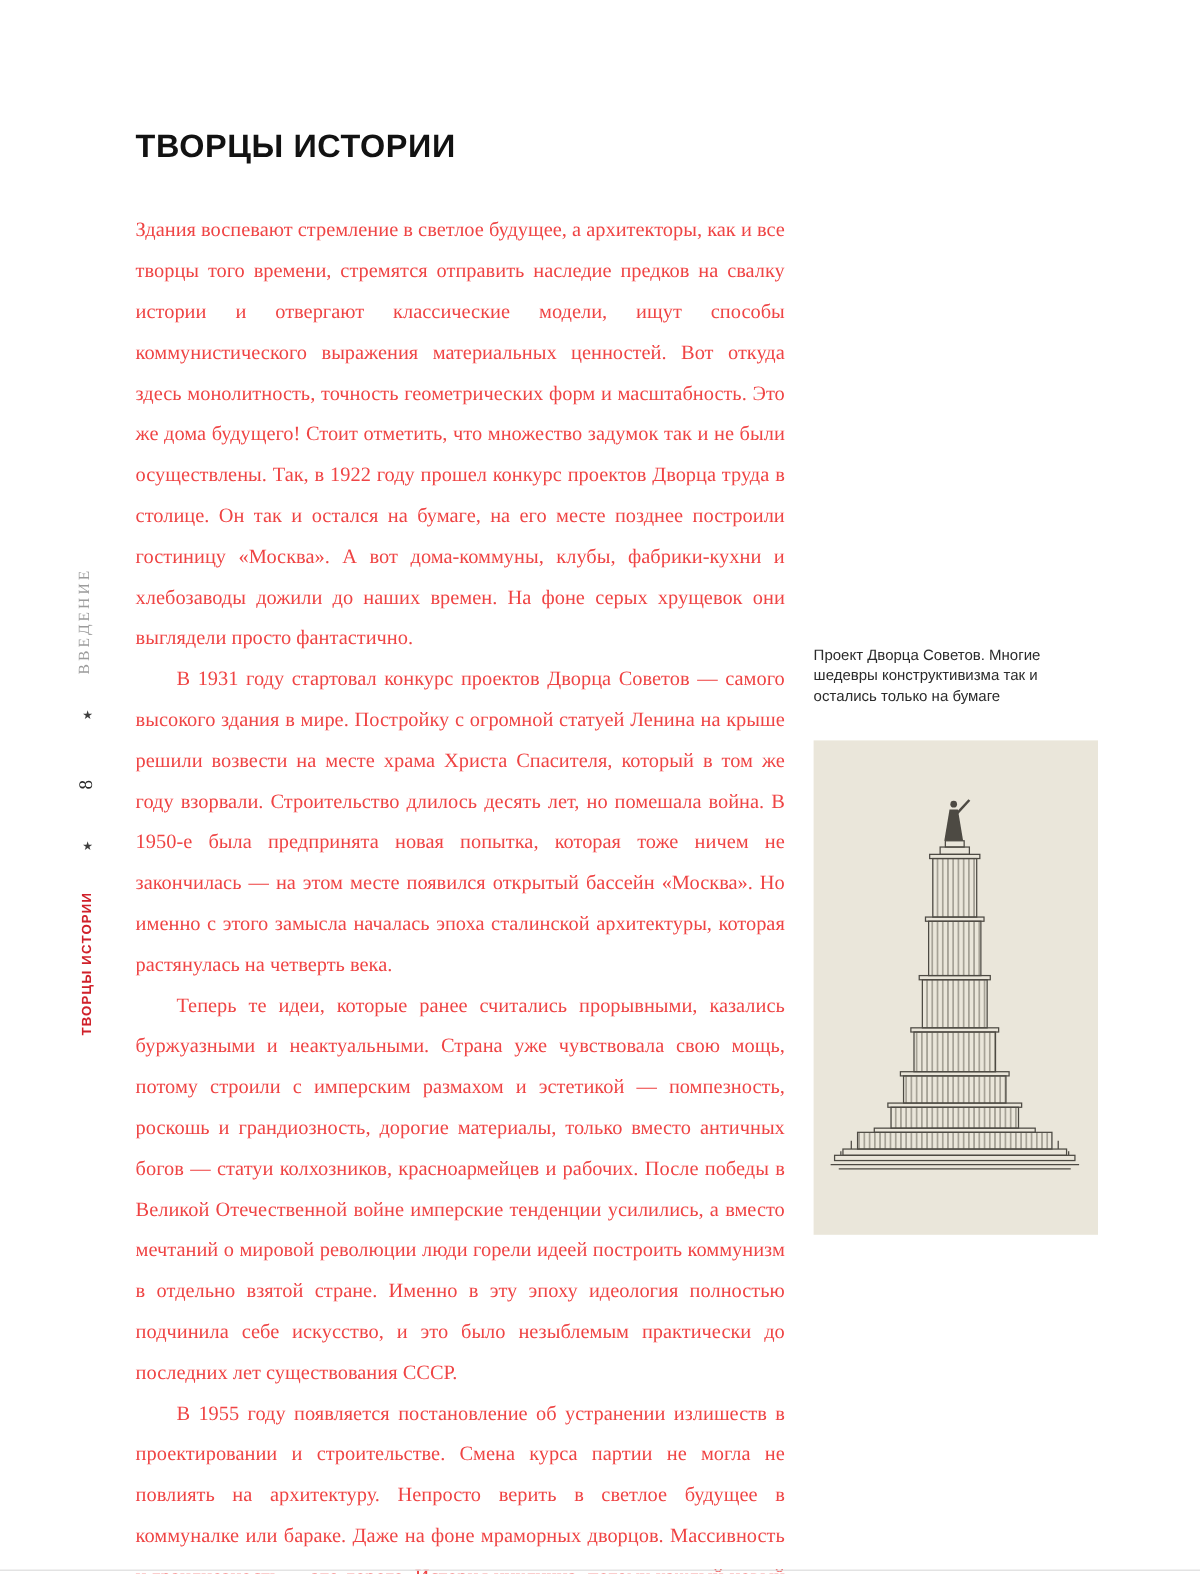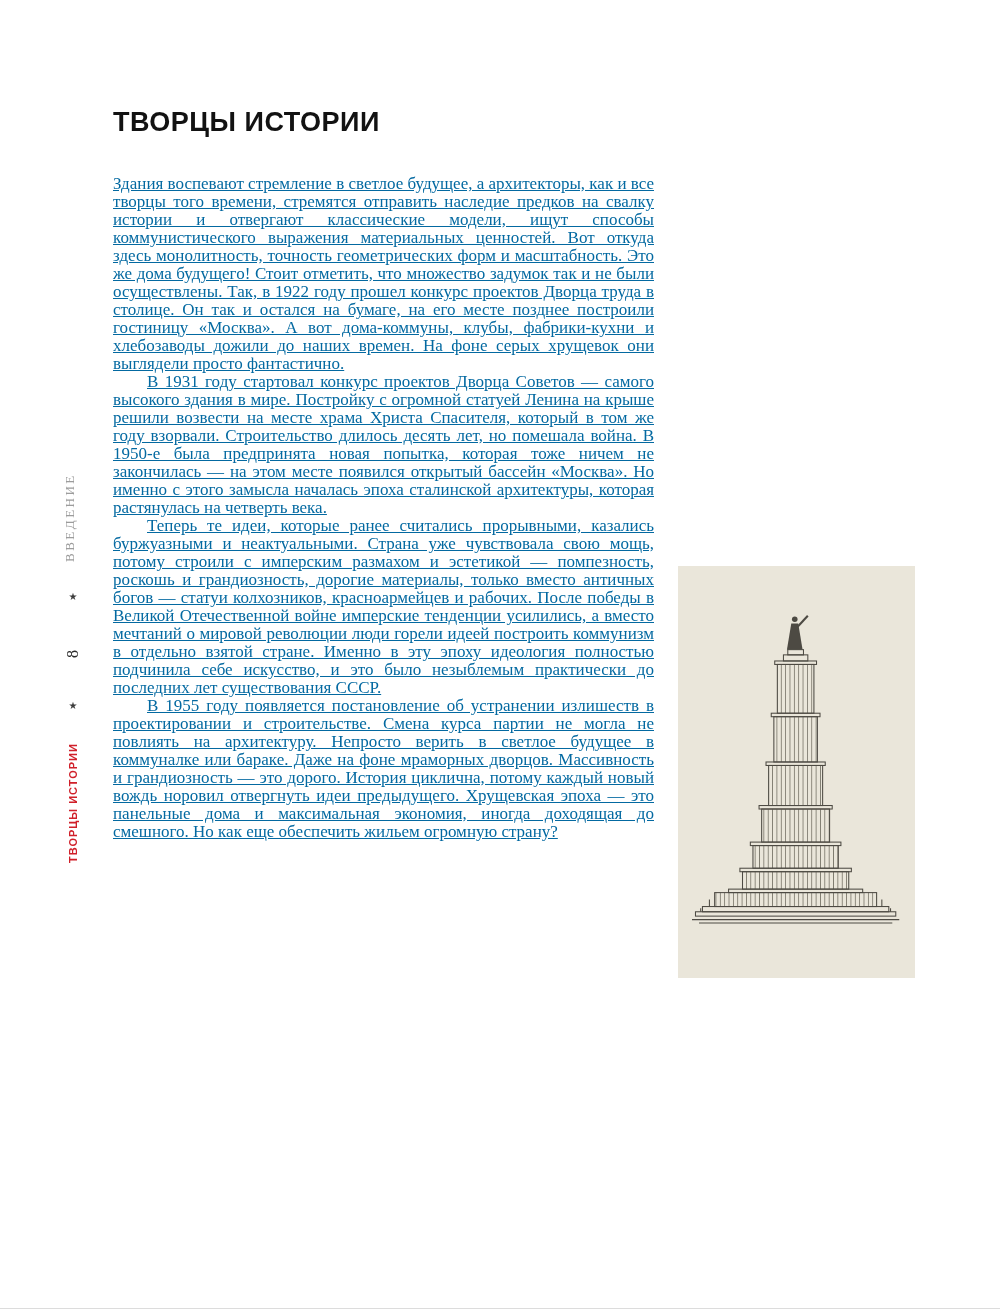--- a/index.html
+++ b/index.html
@@ -53,25 +53,24 @@
     font-family: "Liberation Sans", sans-serif;
     font-weight: 700;
     font-size: 27px;
     letter-spacing: 0.5px;
     color: #121212;
     margin-bottom: 37px;
   }
   p.body-par {
     font-family: "Liberation Serif", serif;
     font-size: 17px;
-    line-height: 18px;
+    line-height: 34px;
     text-align: justify;
-    color: #0369a1;
+    color: #ef4444;
     hyphens: auto;
-    text-decoration: underline;
     -webkit-hyphens: auto;
   }
   p.body-par.indent { text-indent: 34px; }
 
   
   .figure-col { position: absolute; left: 678px; top: 538px; width: 237px; }
   .fig-caption {
     font-family: "Liberation Sans", sans-serif;
     font-size: 12.5px;
     line-height: 17px;
@@ -105,20 +104,21 @@
 
   <main class="text-col">
     <h1 class="page-title">ТВОРЦЫ ИСТОРИИ</h1>
     <p class="body-par">Здания воспевают стремление в светлое будущее, а архитекторы, как и все творцы того времени, стремятся отправить наследие предков на свалку истории и отвергают классические модели, ищут способы коммунистического выражения материальных ценностей. Вот откуда здесь монолитность, точность геометрических форм и масштабность. Это же дома будущего! Стоит отметить, что множество задумок так и не были осуществлены. Так, в 1922 году прошел конкурс проектов Дворца труда в столице. Он так и остался на бумаге, на его месте позднее построили гостиницу «Москва». А вот дома-коммуны, клубы, фабрики-кухни и хлебозаводы дожили до наших времен. На фоне серых хрущевок они выглядели просто фантастично.</p>
     <p class="body-par indent">В 1931 году стартовал конкурс проектов Дворца Советов — самого высокого здания в мире. Постройку с огромной статуей Ленина на крыше решили возвести на месте храма Христа Спасителя, который в том же году взорвали. Строительство длилось десять лет, но помешала война. В 1950-е была предпринята новая попытка, которая тоже ничем не закончилась — на этом месте появился открытый бассейн «Москва». Но именно с этого замысла началась эпоха сталинской архитектуры, которая растянулась на четверть века.</p>
     <p class="body-par indent">Теперь те идеи, которые ранее считались прорывными, казались буржуазными и неактуальными. Страна уже чувствовала свою мощь, потому строили с имперским размахом и эстетикой — помпезность, роскошь и грандиозность, дорогие материалы, только вместо античных богов — статуи колхозников, красноармейцев и рабочих. После победы в Великой Отечественной войне имперские тенденции усилились, а вместо мечтаний о мировой революции люди горели идеей построить коммунизм в отдельно взятой стране. Именно в эту эпоху идеология полностью подчинила себе искусство, и это было незыблемым практически до последних лет существования СССР.</p>
     <p class="body-par indent">В 1955 году появляется постановление об устранении излишеств в проектировании и строительстве. Смена курса партии не могла не повлиять на архитектуру. Непросто верить в светлое будущее в коммуналке или бараке. Даже на фоне мраморных дворцов. Массивность и грандиозность — это дорого. История циклична, потому каждый новый вождь норовил отвергнуть идеи предыдущего. Хрущевская эпоха — это панельные дома и максимальная экономия, иногда доходящая до смешного. Но как еще обеспечить жильем огромную страну?</p>
   </main>
 
   <aside class="figure-col">
+    <div class="fig-caption">Проект Дворца Советов. Многие шедевры конструктивизма так и остались только на бумаге</div>
     <figure class="illustration">
       <svg viewBox="0 0 240 375" xmlns="http://www.w3.org/2000/svg" preserveAspectRatio="xMidYMid meet">
         <defs>
           <pattern id="p-cols" width="5" height="10" patternUnits="userSpaceOnUse">
             <line x1="2.5" y1="0" x2="2.5" y2="10" stroke="#6b675c" stroke-width="0.9"></line>
           </pattern>
         </defs>
         <g stroke="#4d4a43" fill="none" stroke-width="1.2">
 
           <g stroke="none" fill="#4d4a43">

